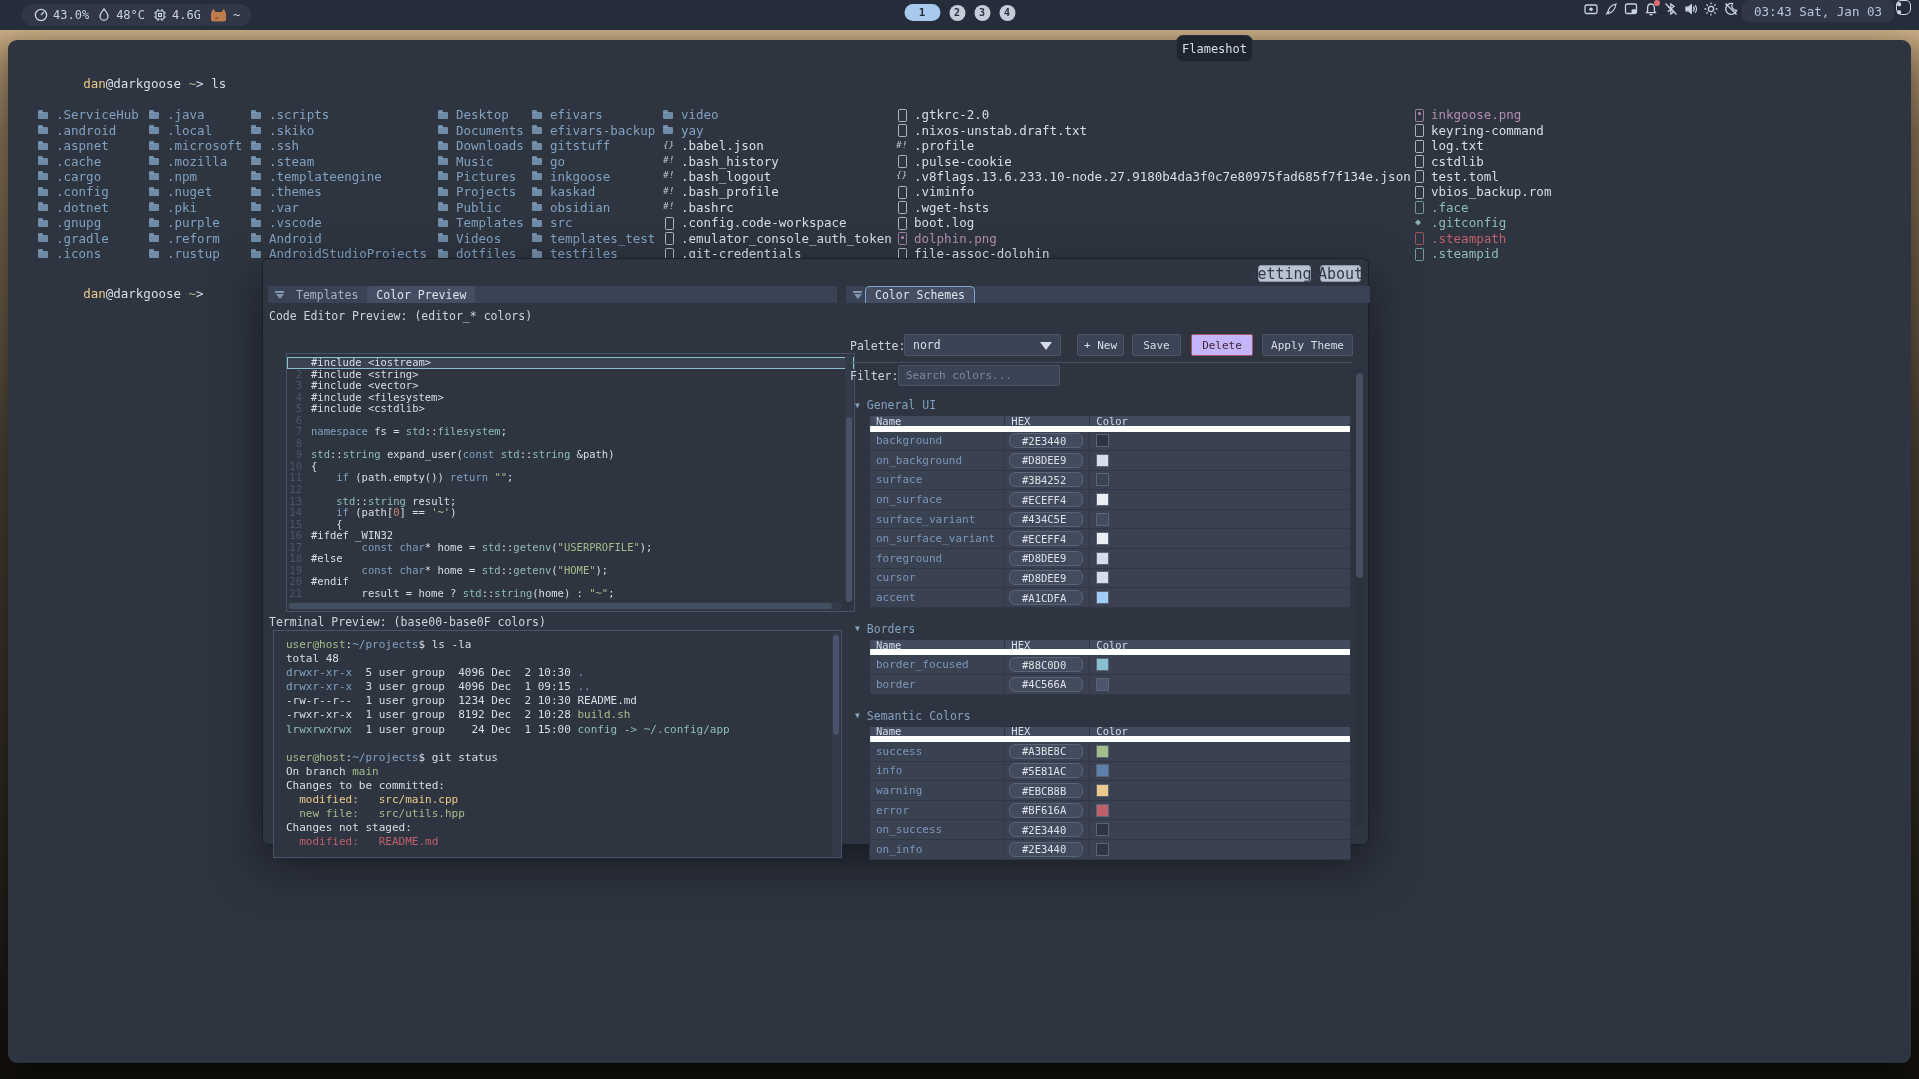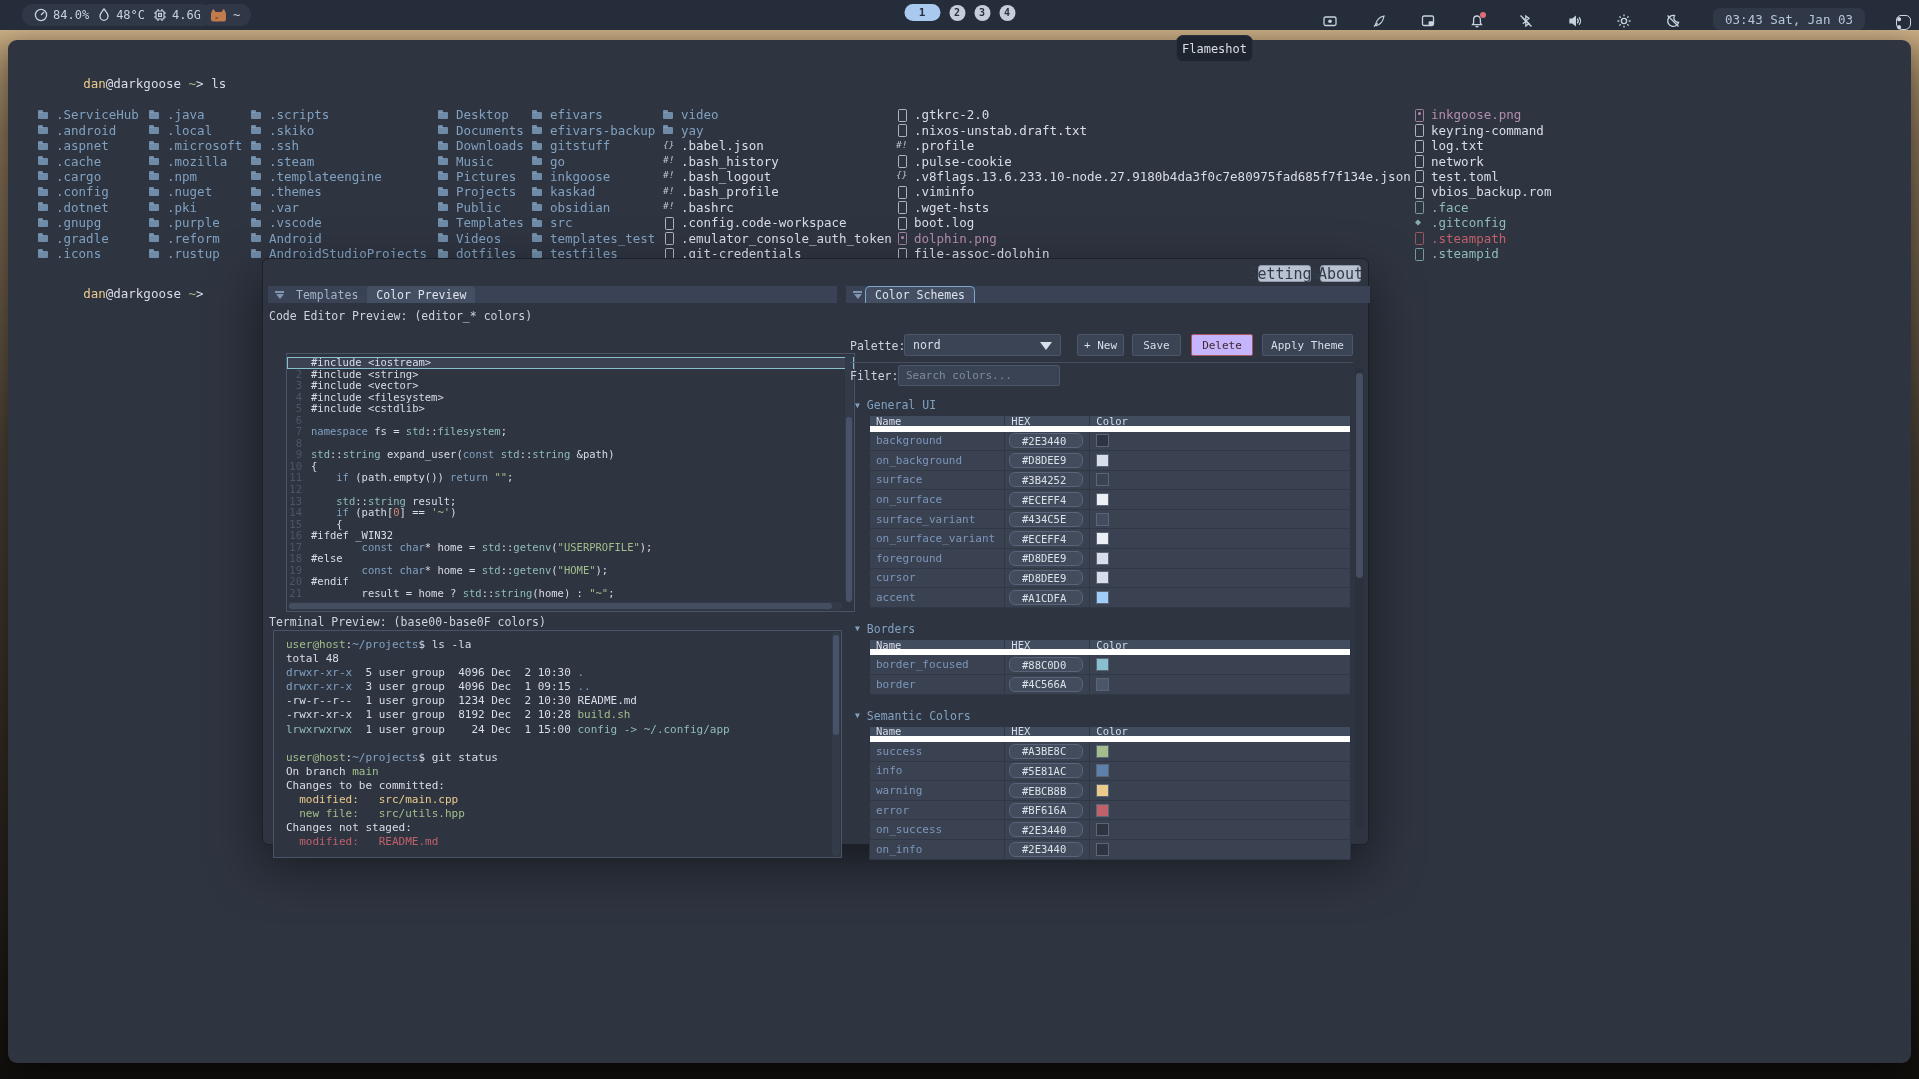--- a/index.html
+++ b/index.html
@@ -9,21 +9,21 @@
   
   .topbar{position:absolute;left:0;top:0;width:100%;height:30px;background:#262d3a;display:flex;align-items:center;z-index:50}
   .pill{background:#303848;border-radius:12px;height:22px;display:flex;align-items:center;gap:7px;padding:0 11px;color:#c7d1e0;font-size:12px}
   .stats{position:absolute;left:22px;top:4px}
   .apppill{position:absolute;left:200px;top:4px}
   .stat{display:flex;align-items:center;gap:4px}
   .svgi{width:16px;height:16px;display:block}
   .ws{position:absolute;left:50%;top:4px;transform:translateX(-50%);display:flex;align-items:center;gap:9px}
   .wsa{background:#a9c9ef;color:#273040;border-radius:9px;width:36px;height:17px;display:flex;align-items:center;justify-content:center;font-size:11px;font-weight:bold}
   .wsn{background:#c6cdd8;color:#273040;border-radius:50%;width:16px;height:16px;display:flex;align-items:center;justify-content:center;font-size:10px;font-weight:bold}
-  .tright{position:absolute;right:8px;top:0;height:30px;display:flex;align-items:flex-end;gap:31px}
+  .tright{position:absolute;right:8px;top:0;height:30px;display:flex;align-items:flex-start;gap:2px}
   .ticon{position:relative;display:flex;align-items:center;justify-content:center;width:18px;height:18px}
   .clockpill{background:#303848;border-radius:7px;height:22px;display:flex;align-items:center;padding:0 12px;color:#b6c5da;font-size:12.5px}
   .cat{width:15px;height:13px;background:#c27b4b;clip-path:polygon(0 38%,14% 0,30% 26%,70% 26%,86% 0,100% 38%,100% 100%,0 100%);border-radius:3px;display:flex;align-items:flex-end;justify-content:center;color:#3a2a20;font-size:6px;line-height:9px}
   .owl{width:15px;height:15px;border:1.5px solid #cdd5e1;border-radius:5px 5px 6px 6px;display:flex;align-items:center;justify-content:center;color:#cdd5e1;font-size:7px;letter-spacing:1px}
   .belldot{position:absolute;right:0;top:0;width:6px;height:6px;border-radius:50%;background:#e06c75}
   
   .tooltip{position:absolute;left:1176px;top:35px;width:77px;height:27px;background:#1f252e;border:1px solid #2a3240;border-radius:7px;display:flex;align-items:center;justify-content:center;color:#d8dee9;font-size:12px;z-index:40}
   
   .term{position:absolute;left:8px;top:40px;right:8px;bottom:16px;background:#2e3440;border-radius:9px;box-shadow:0 12px 34px rgba(0,0,0,.55);z-index:5;color:#d8dee9;font-size:12.5px}
   .tcontent{position:absolute;left:30px;top:21px;right:10px;bottom:10px}
@@ -98,21 +98,21 @@
 
 <div class="wallpaper"></div>
 
 <div class="topbar">
   <div class="pill stats">
     <span class="stat">
       <svg class="svgi" viewBox="0 0 16 16" fill="none" stroke="#c9d3e0" stroke-width="1.3">
           <circle cx="8" cy="8" r="5.6"></circle>
           <path d="M8 8 L11 5"></path>
         </svg>
-      <span>84.0%</span>
+      <span>43.0%</span>
     </span>
     <span class="stat">
       <svg class="svgi" viewBox="0 0 16 16" fill="none" stroke="#c9d3e0" stroke-width="1.3">
           <path d="M8 2 C10 4.8 12 6.2 12 9.3 A4 4 0 0 1 4 9.3 C4 6.2 6 4.8 8 2 Z"></path>
         </svg>
       <span>48°C</span>
     </span>
     <span class="stat">
       <svg class="svgi" viewBox="0 0 16 16" fill="none" stroke="#c9d3e0" stroke-width="1.2">
           <rect x="4" y="4" width="8" height="8" rx="1"></rect>
@@ -280,21 +280,21 @@
           <div class="lsrow fg"><i class="fic t-d"></i><span>.viminfo</span></div>
           <div class="lsrow fg"><i class="fic t-d"></i><span>.wget-hsts</span></div>
           <div class="lsrow fg"><i class="fic t-d"></i><span>boot.log</span></div>
           <div class="lsrow img"><i class="fic t-i"></i><span>dolphin.png</span></div>
           <div class="lsrow fg"><i class="fic t-d"></i><span>file-assoc-dolphin</span></div>
         </div>
         <div class="lscol" style="left: 1375px;">
           <div class="lsrow img"><i class="fic t-i"></i><span>inkgoose.png</span></div>
           <div class="lsrow fg"><i class="fic t-d"></i><span>keyring-command</span></div>
           <div class="lsrow fg"><i class="fic t-d"></i><span>log.txt</span></div>
-          <div class="lsrow fg"><i class="fic t-d"></i><span>network</span></div>
+          <div class="lsrow fg"><i class="fic t-d"></i><span>cstdlib</span></div>
           <div class="lsrow fg"><i class="fic t-d"></i><span>test.toml</span></div>
           <div class="lsrow fg"><i class="fic t-d"></i><span>vbios_backup.rom</span></div>
           <div class="lsrow teal"><i class="fic t-d"></i><span>.face</span></div>
           <div class="lsrow teal"><i class="fic t-g"></i><span>.gitconfig</span></div>
           <div class="lsrow red"><i class="fic t-d"></i><span>.steampath</span></div>
           <div class="lsrow teal"><i class="fic t-d"></i><span>.steampid</span></div>
         </div>
       </div>
     <div style="white-space:pre;margin-top:9px">
       <span class="pu">dan</span><span class="ph">@darkgoose</span><span class="ptl"> ~</span><span class="pa">&gt; </span>

